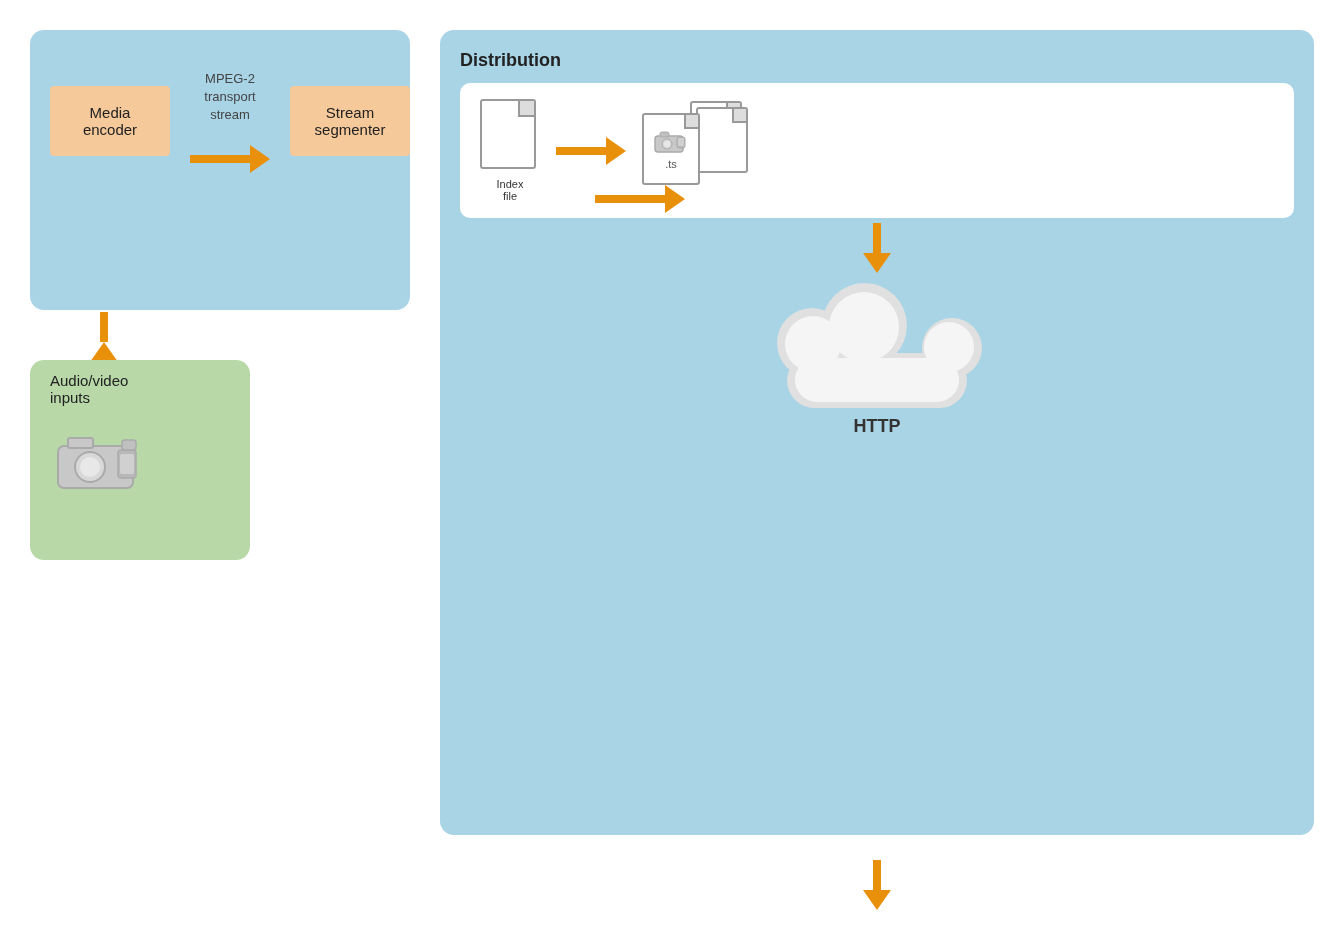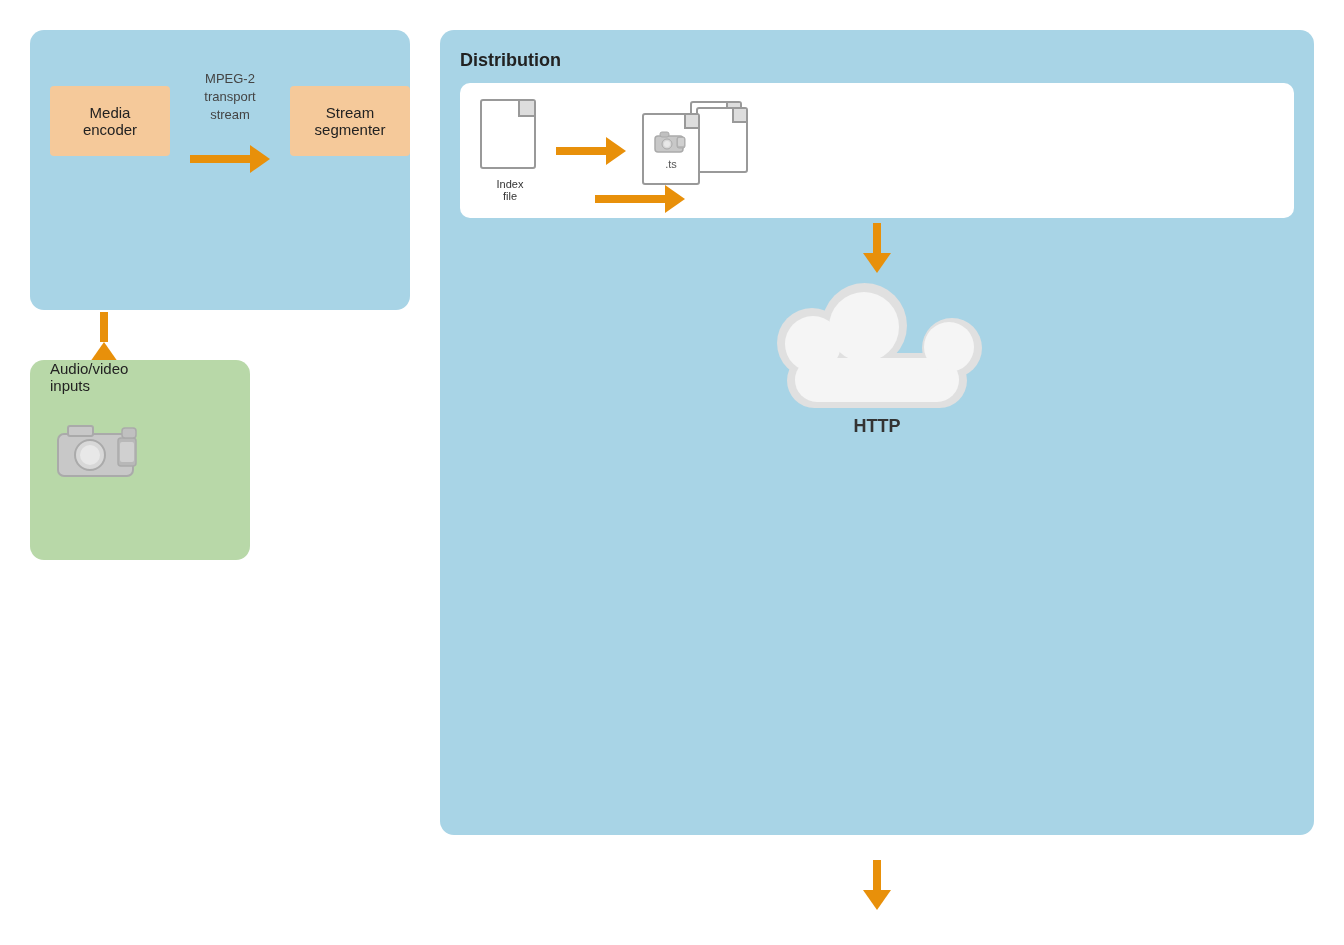--- a/index.html
+++ b/index.html
@@ -82,21 +82,21 @@
     }
 
     
     .av-box {
       width: 220px;
       height: 200px;
       display: flex;
       flex-direction: column;
       align-items: flex-start;
       justify-content: flex-start;
-      padding: 0 20px;
+      padding: 12px 20px;
     }
     .av-label {
       font-size: 15px;
       color: #222;
       margin-bottom: 12px;
     }
     .arrow-line {
       background: #e8900a;
       height: 8px;
       flex: 1;

